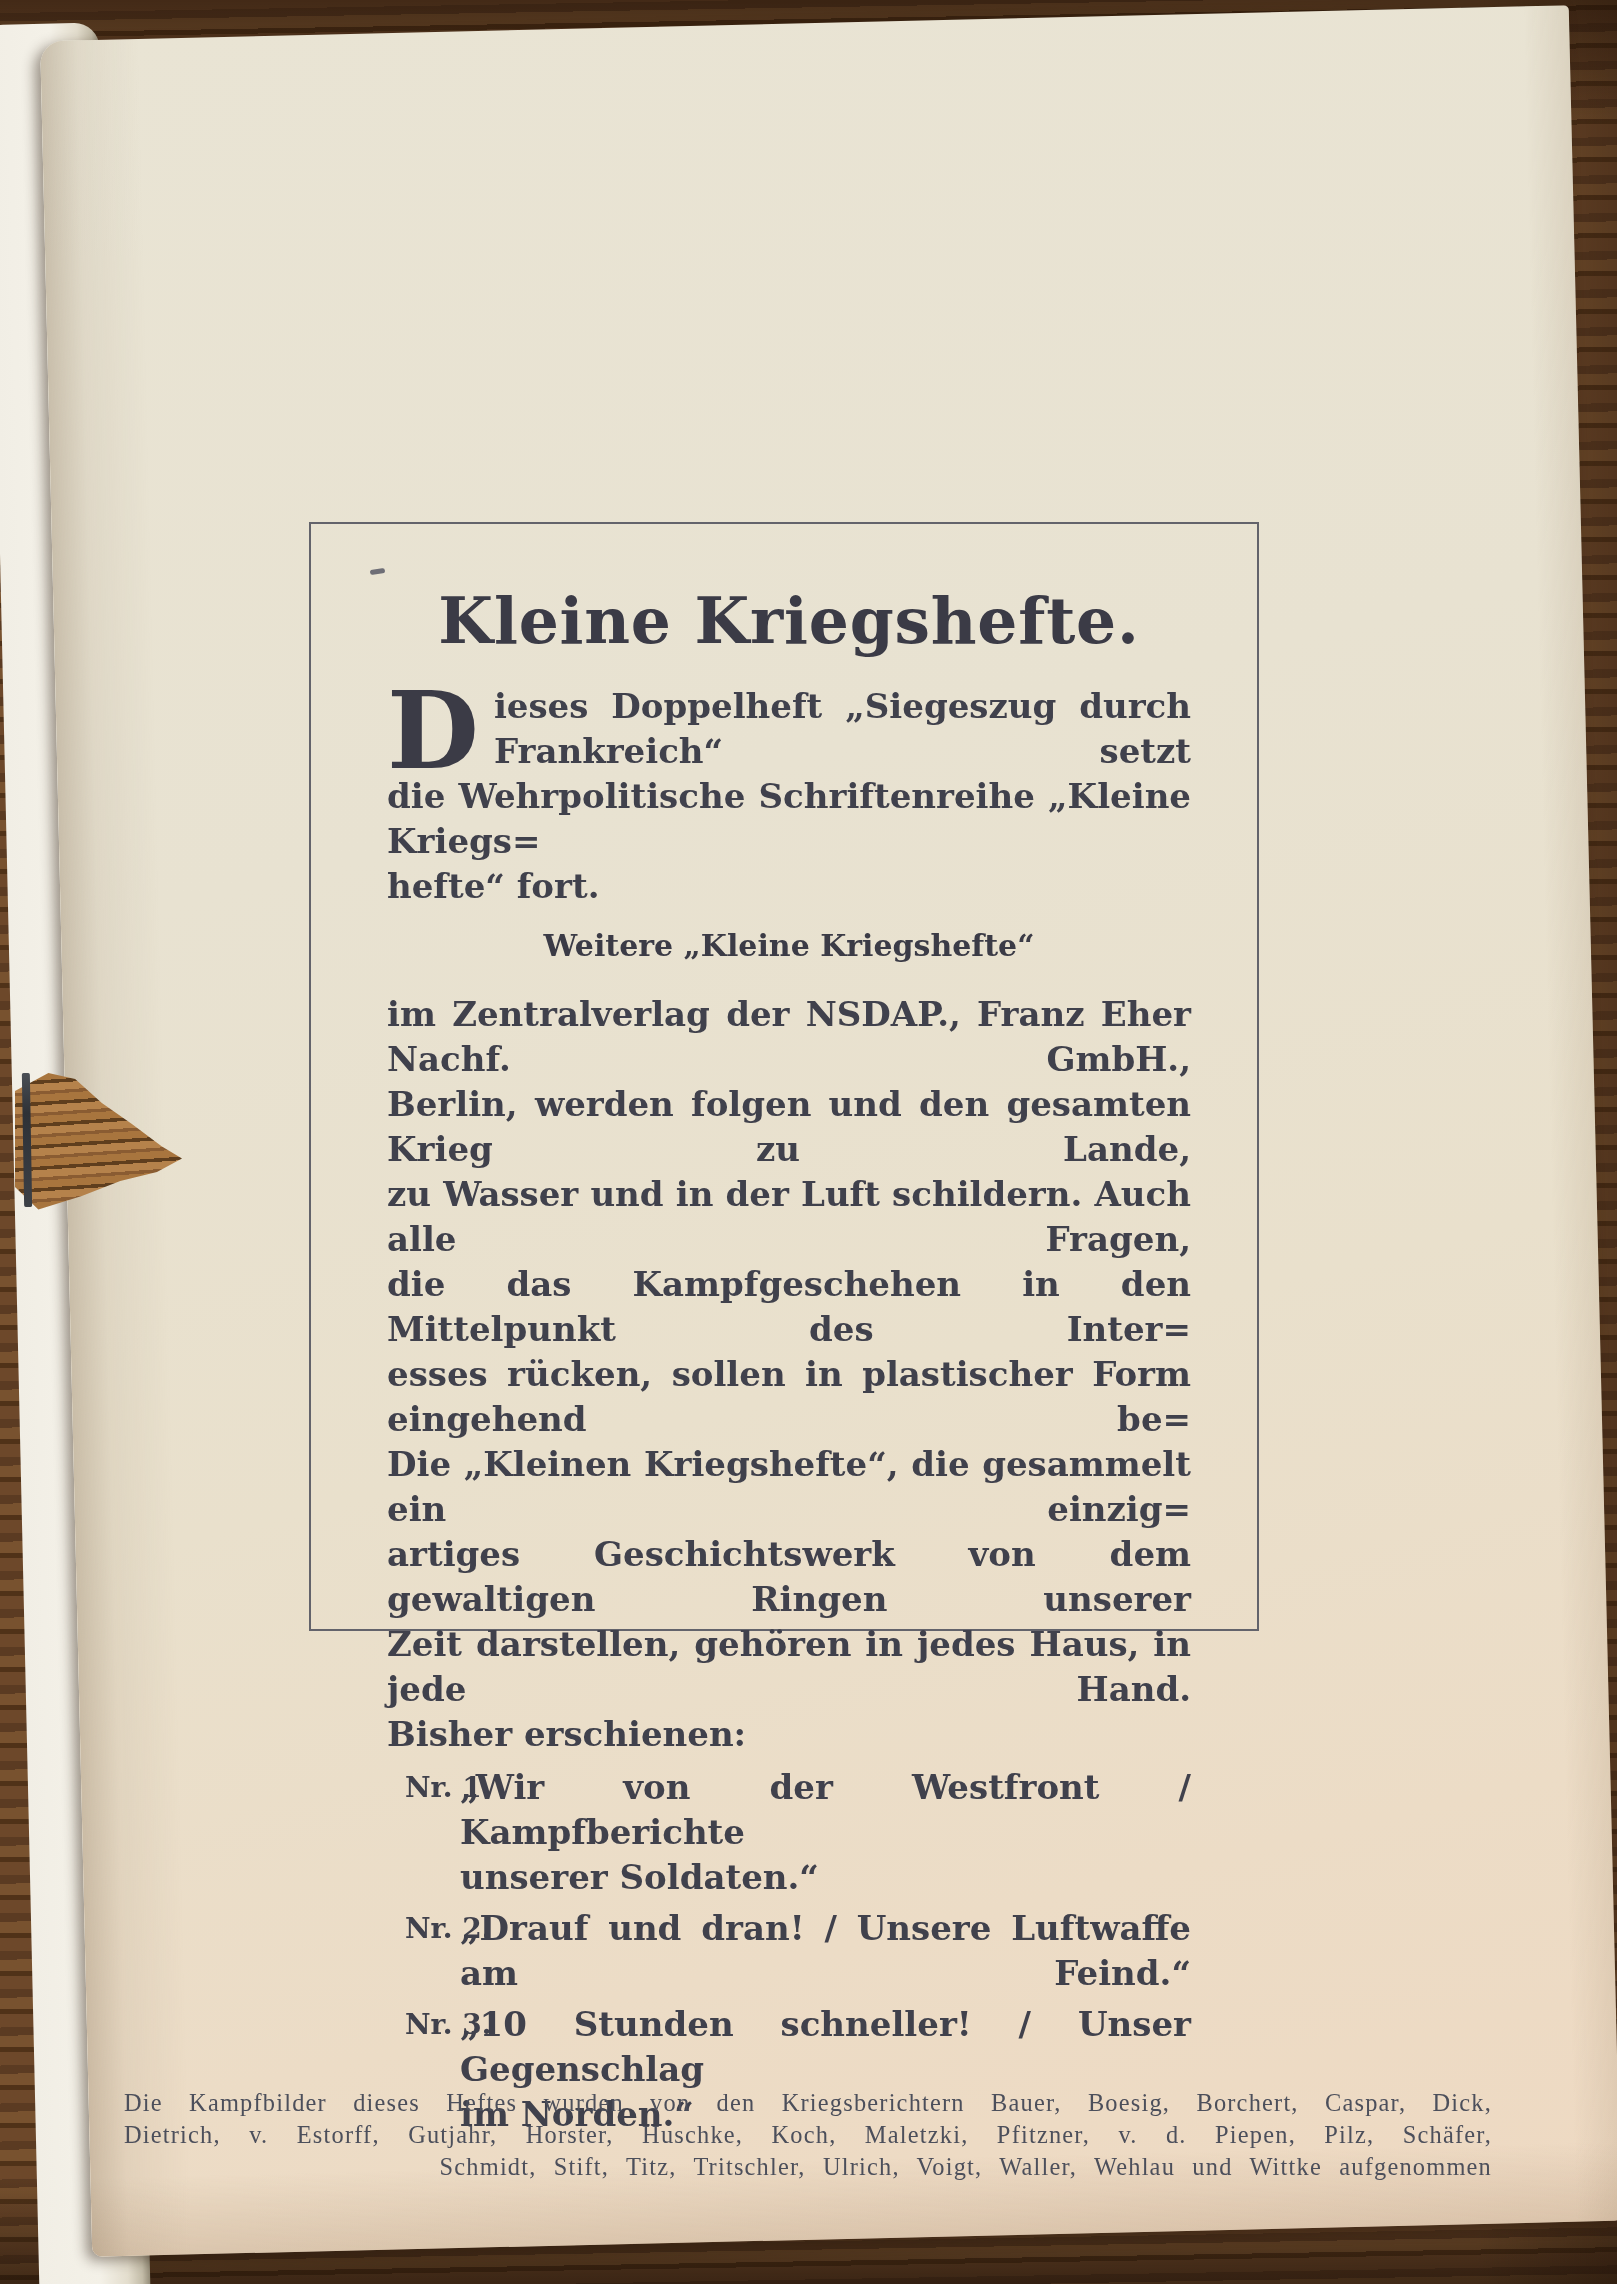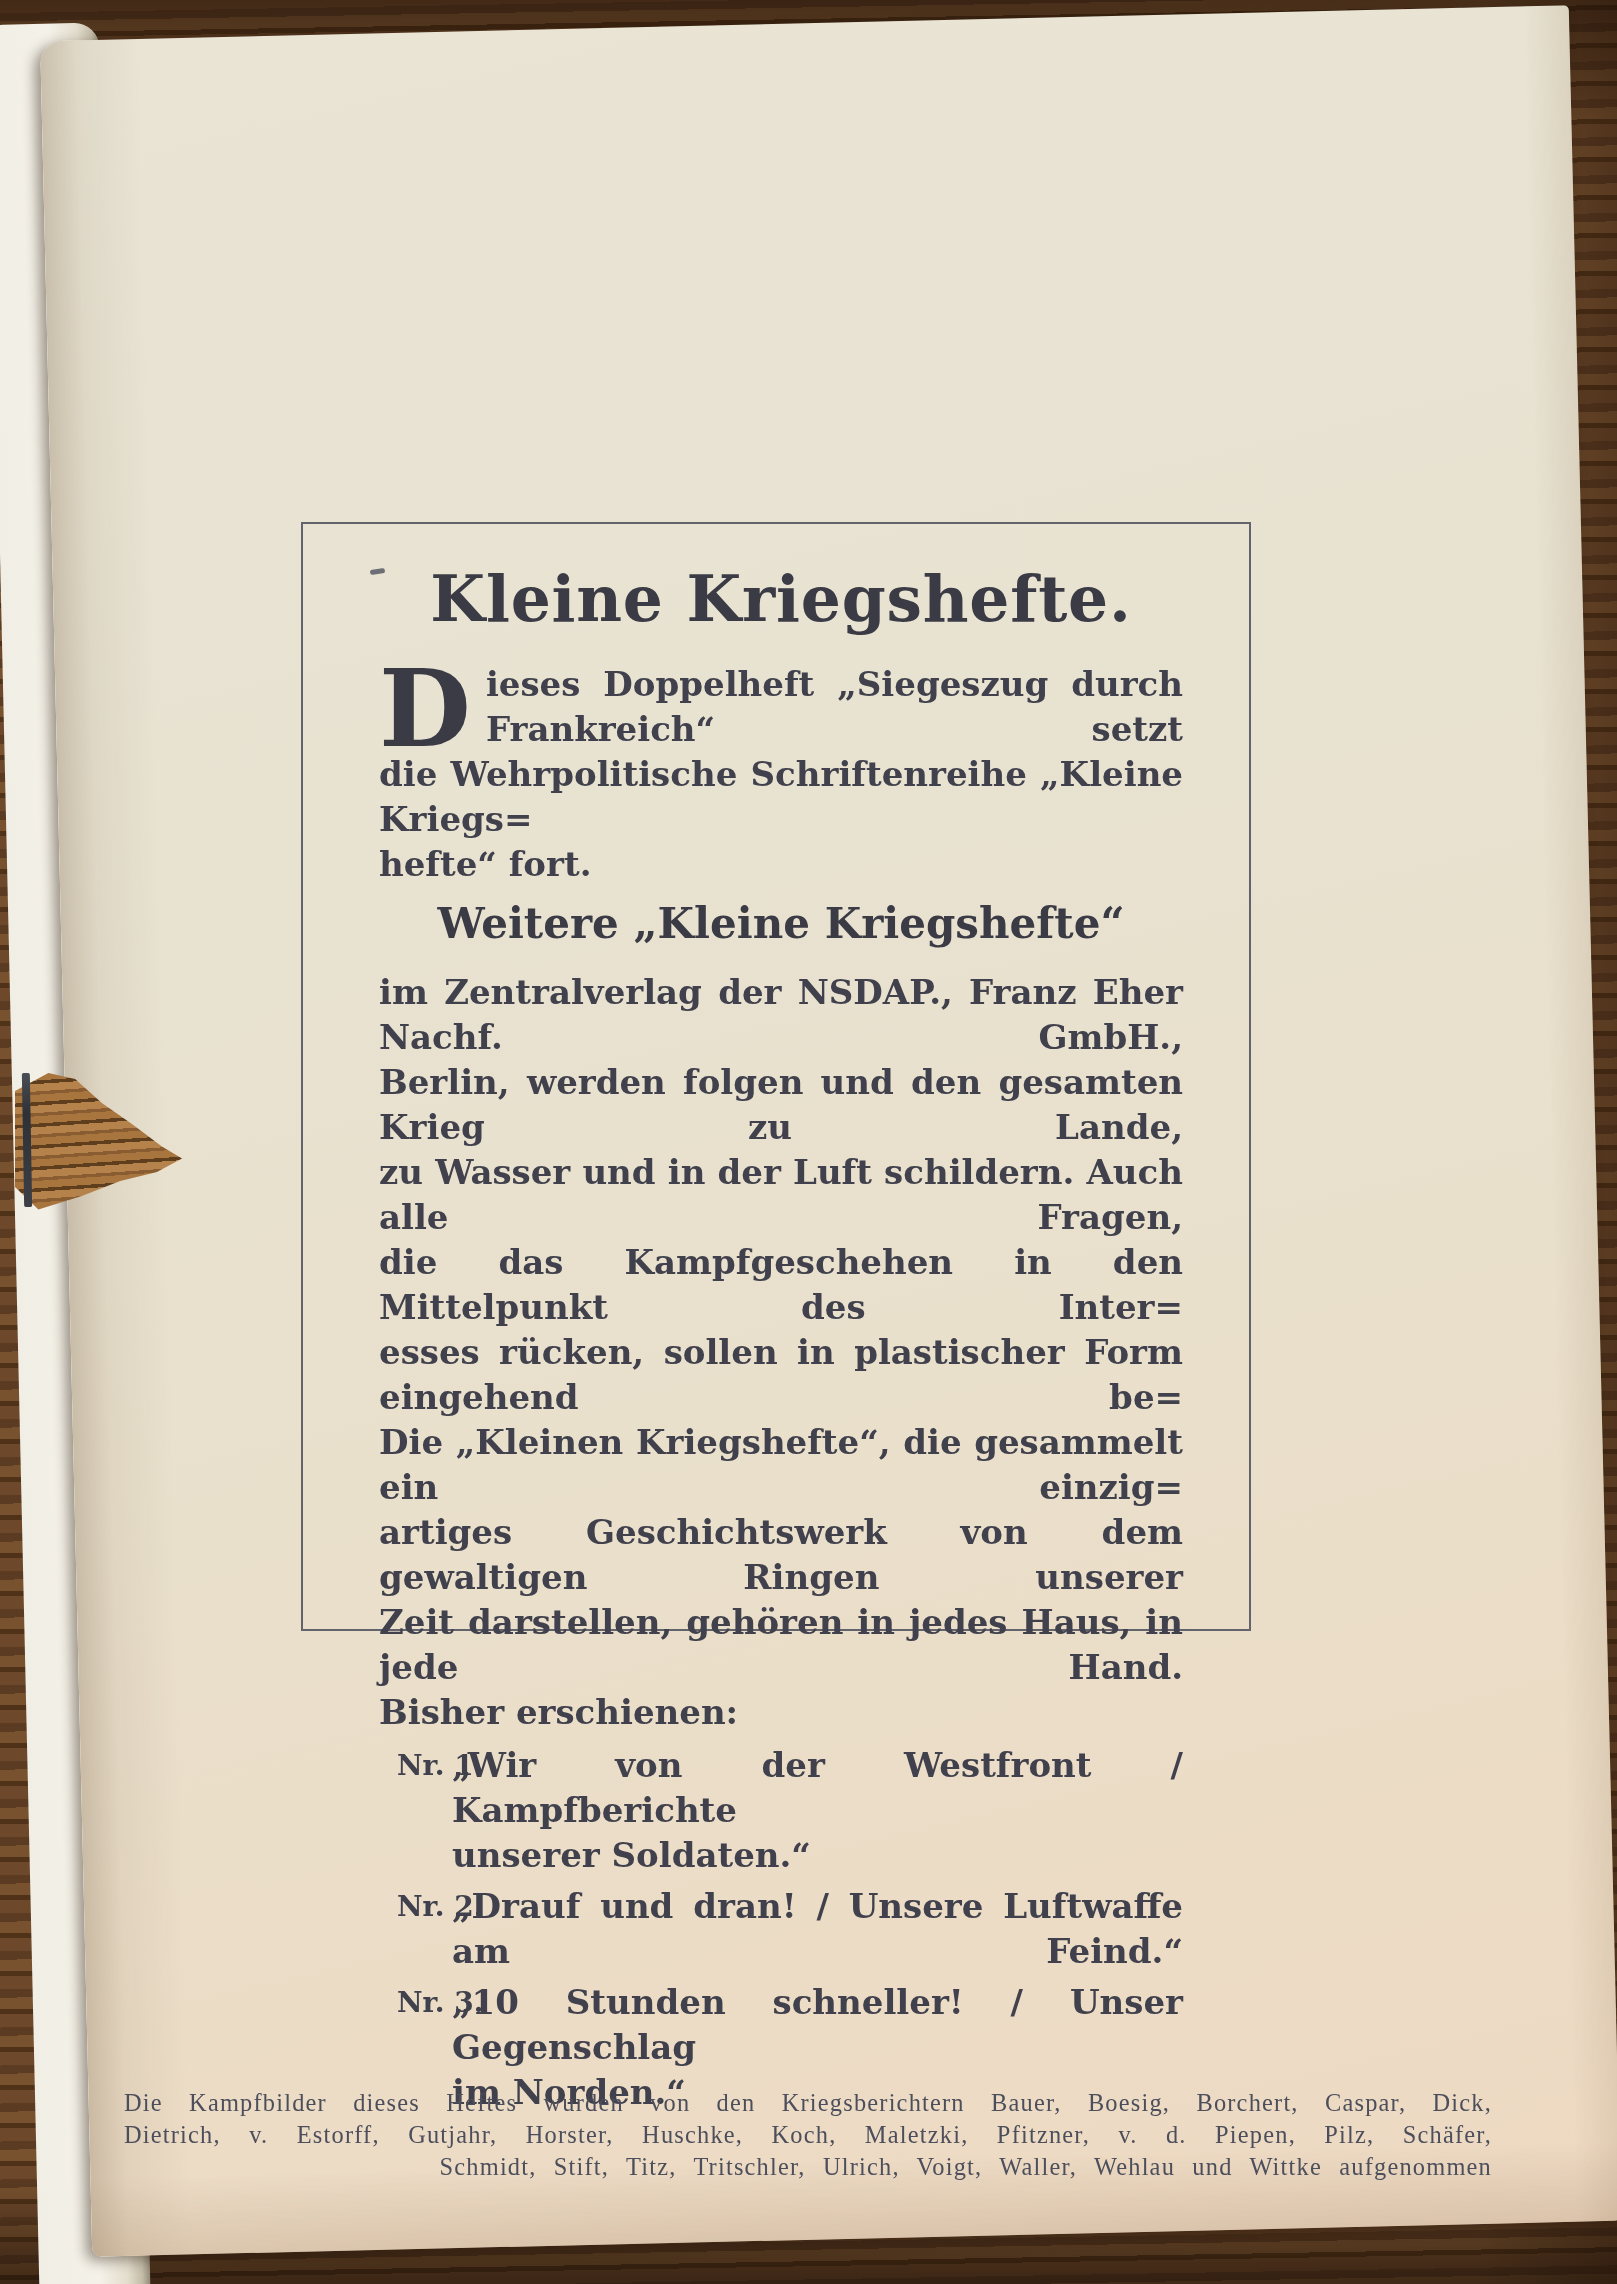--- a/index.html
+++ b/index.html
@@ -43,37 +43,37 @@
       #b5824b 0 7.4px, #8a5c32 7.4px 10.7px, #a8753e 10.7px 18px, #5f3e1d 18px 21.5px);
     filter:drop-shadow(0 1.7px 2.5px rgba(90,60,30,.55));
   }
   .staple {
     position:absolute; left:23px; top:1073px; width:8.3px; height:134px;
     background:linear-gradient(180deg,#4a4f55,#2e3136 30%,#3c4046);
     border-radius:1.7px; transform:rotate(-1deg);
   }
   
   .notice {
-    position:absolute; left:301px; top:522px; width:950px; height:1109px;
+    position:absolute; left:309px; top:522px; width:950px; height:1109px;
     border:2.5px solid #63636b; box-sizing:border-box;
-    padding:38px 66px 33px 76px; color:#40414c;
+    padding:60px 66px 33px 76px; color:#40414c;
   }
   .title {
     font-size:63px; line-height:69px; font-weight:bold; text-align:center;
     letter-spacing:0.8px; margin:3.3px 0 28px; color:#3b3b46;
   }
   .line { font-size:34px; line-height:45px; font-weight:bold;
           text-align:justify; text-align-last:justify; }
   .line.short { text-align-last:left; }
   .dropcap {
     float:left; font-size:106px; line-height:83px; padding:5px 15px 0 0;
     font-weight:bold; color:#3b3b46;
   }
   .subhead {
-    font-size:42px; line-height:48px; font-weight:bold; text-align:center;
+    font-size:30px; line-height:48px; font-weight:bold; text-align:center;
     margin:13.2px 0 21.5px; color:#3b3b46;
   }
   .list { margin-top:8.3px; }
   .item { position:relative; padding-left:73px; margin:5.8px 0; }
   .item .no { position:absolute; left:18px; top:0; font-size:28px; line-height:45px; font-weight:bold; }
   .ink-speck {
     position:absolute; left:370px; top:569px; width:15px; height:5px;
     background:#6e6e76; border-radius:2.5px; transform:rotate(-8deg);
   }
   

